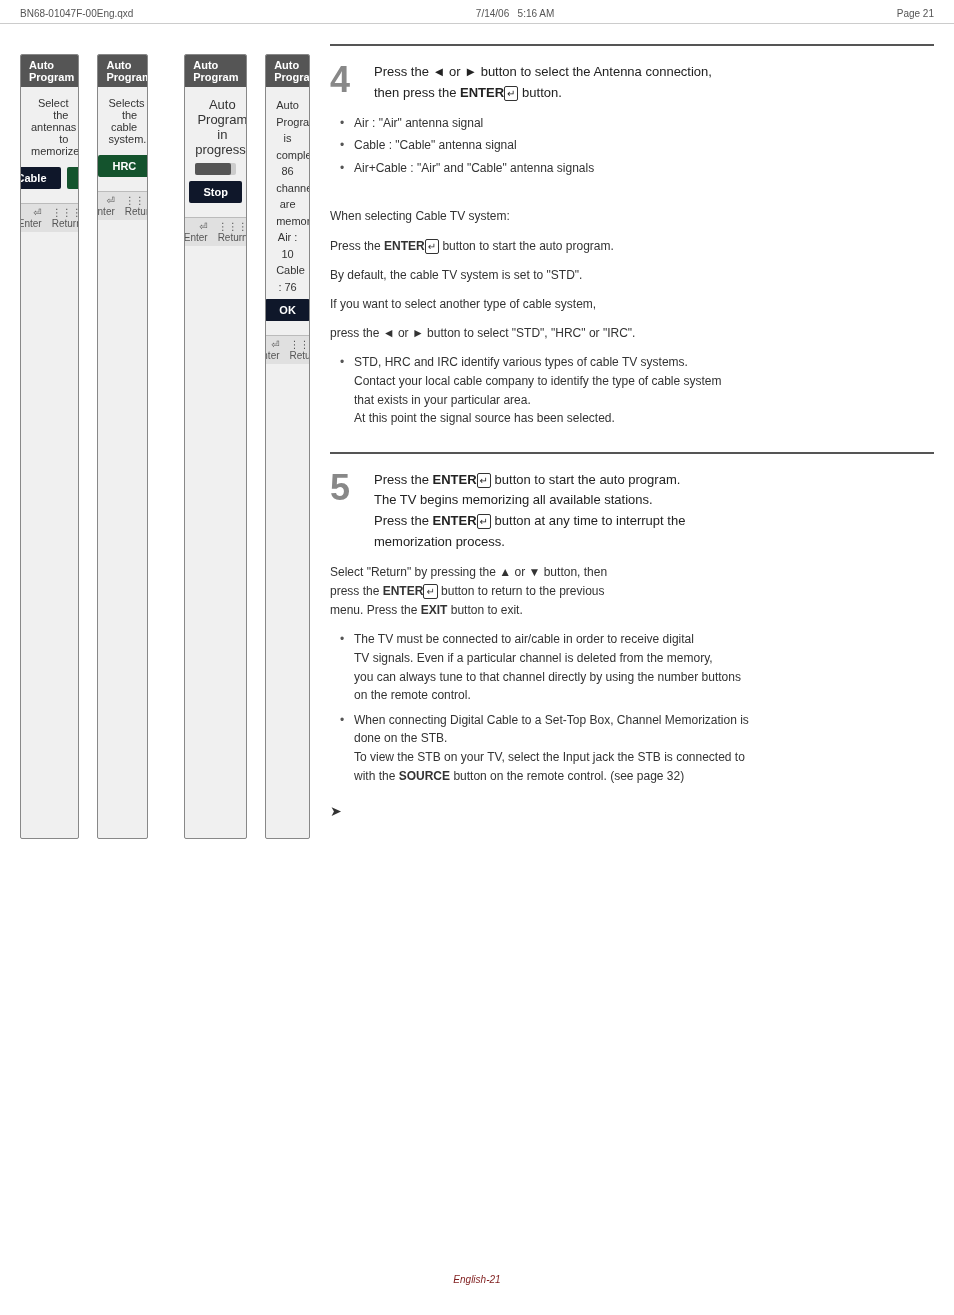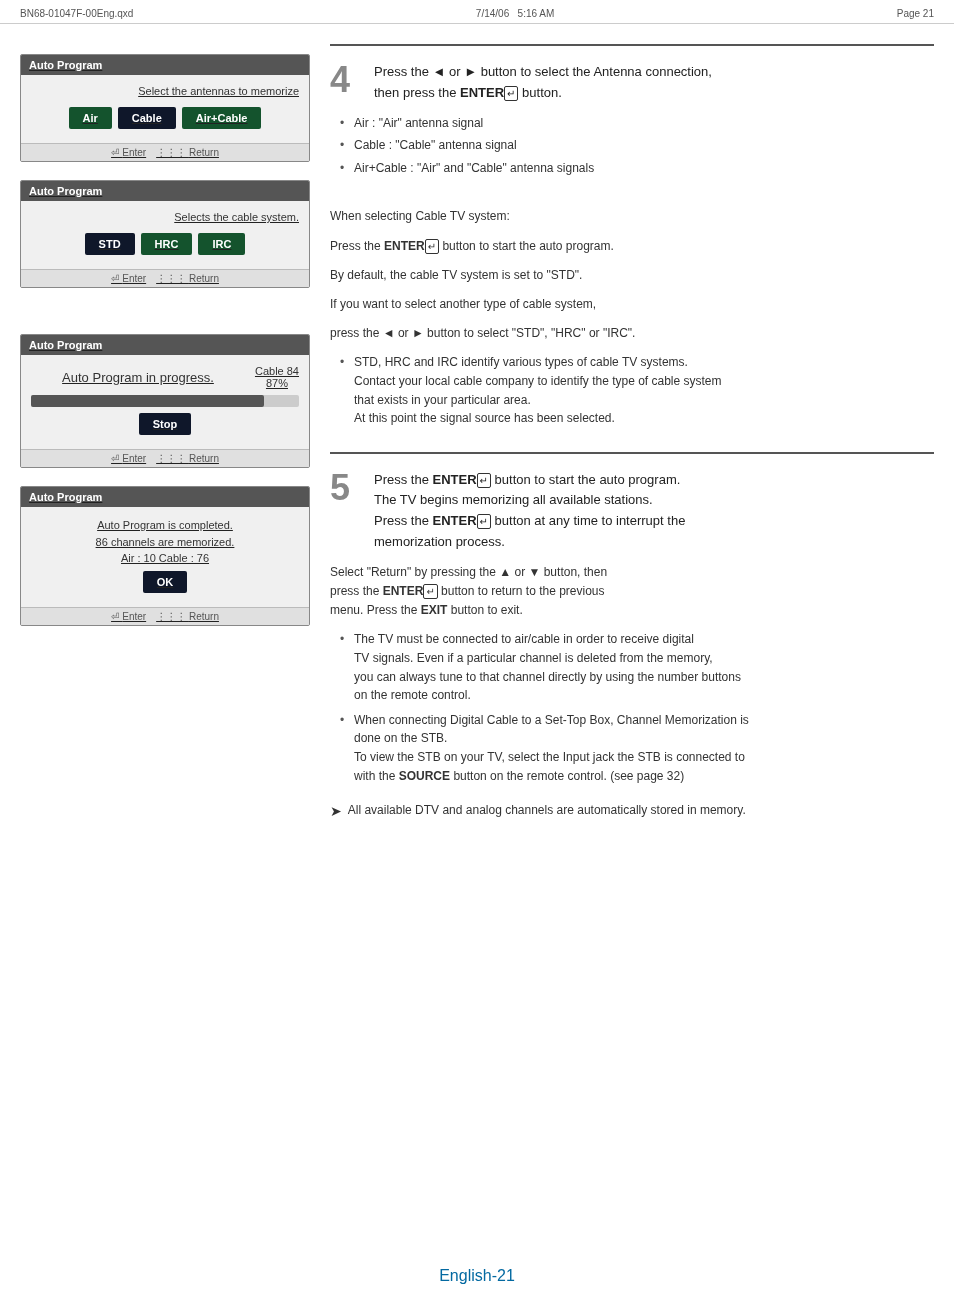--- a/index.html
+++ b/index.html
@@ -27,24 +27,23 @@
       display: flex;
       padding: 20px 20px 20px 20px;
       gap: 20px;
     }
 
     
     .left-col {
       width: 290px;
       flex-shrink: 0;
       display: flex;
-      flex-direction: column;
+      flex-direction: row;
       gap: 18px;
       padding-top: 10px;
-      text-decoration: underline;
     }
 
     
     .right-col {
       flex: 1;
       display: flex;
       flex-direction: column;
       gap: 0;
     }
 
@@ -222,26 +221,27 @@
       gap: 6px;
     }
 
     .arrow-note-symbol {
       font-size: 14px;
     }
 
     
     .page-footer {
       text-align: center;
-      font-size: 16px;
-      color: #0369a1;
+      font-size: 10px;
+      color: #7f1d1d;
       padding: 10px;
       position: absolute;
       bottom: 20px;
       width: 100%;
+      font-style: italic;
     }
 
     .enter-icon {
       font-size: 10px;
       vertical-align: middle;
       display: inline-block;
       border: 1px solid #333;
       border-radius: 2px;
       padding: 0 2px;
       line-height: 1.3;
@@ -399,21 +399,20 @@
         <li style="margin-top: 6px;">
           When connecting Digital Cable to a Set-Top Box, Channel Memorization is<br>
           done on the STB.<br>
           To view the STB on your TV, select the Input jack the STB is connected to<br>
           with the <strong>SOURCE</strong> button on the remote control. (see page 32)
         </li>
       </ul>
 
       <div class="arrow-note">
         <span class="arrow-note-symbol">➤</span>
-        <span>All available DTV and analog channels are automatically stored in memory.</span>
       </div>
     </div>
 
   </div>
 </div>
 
 <div class="page-footer">
   <span>English-21</span>
 </div>
 

